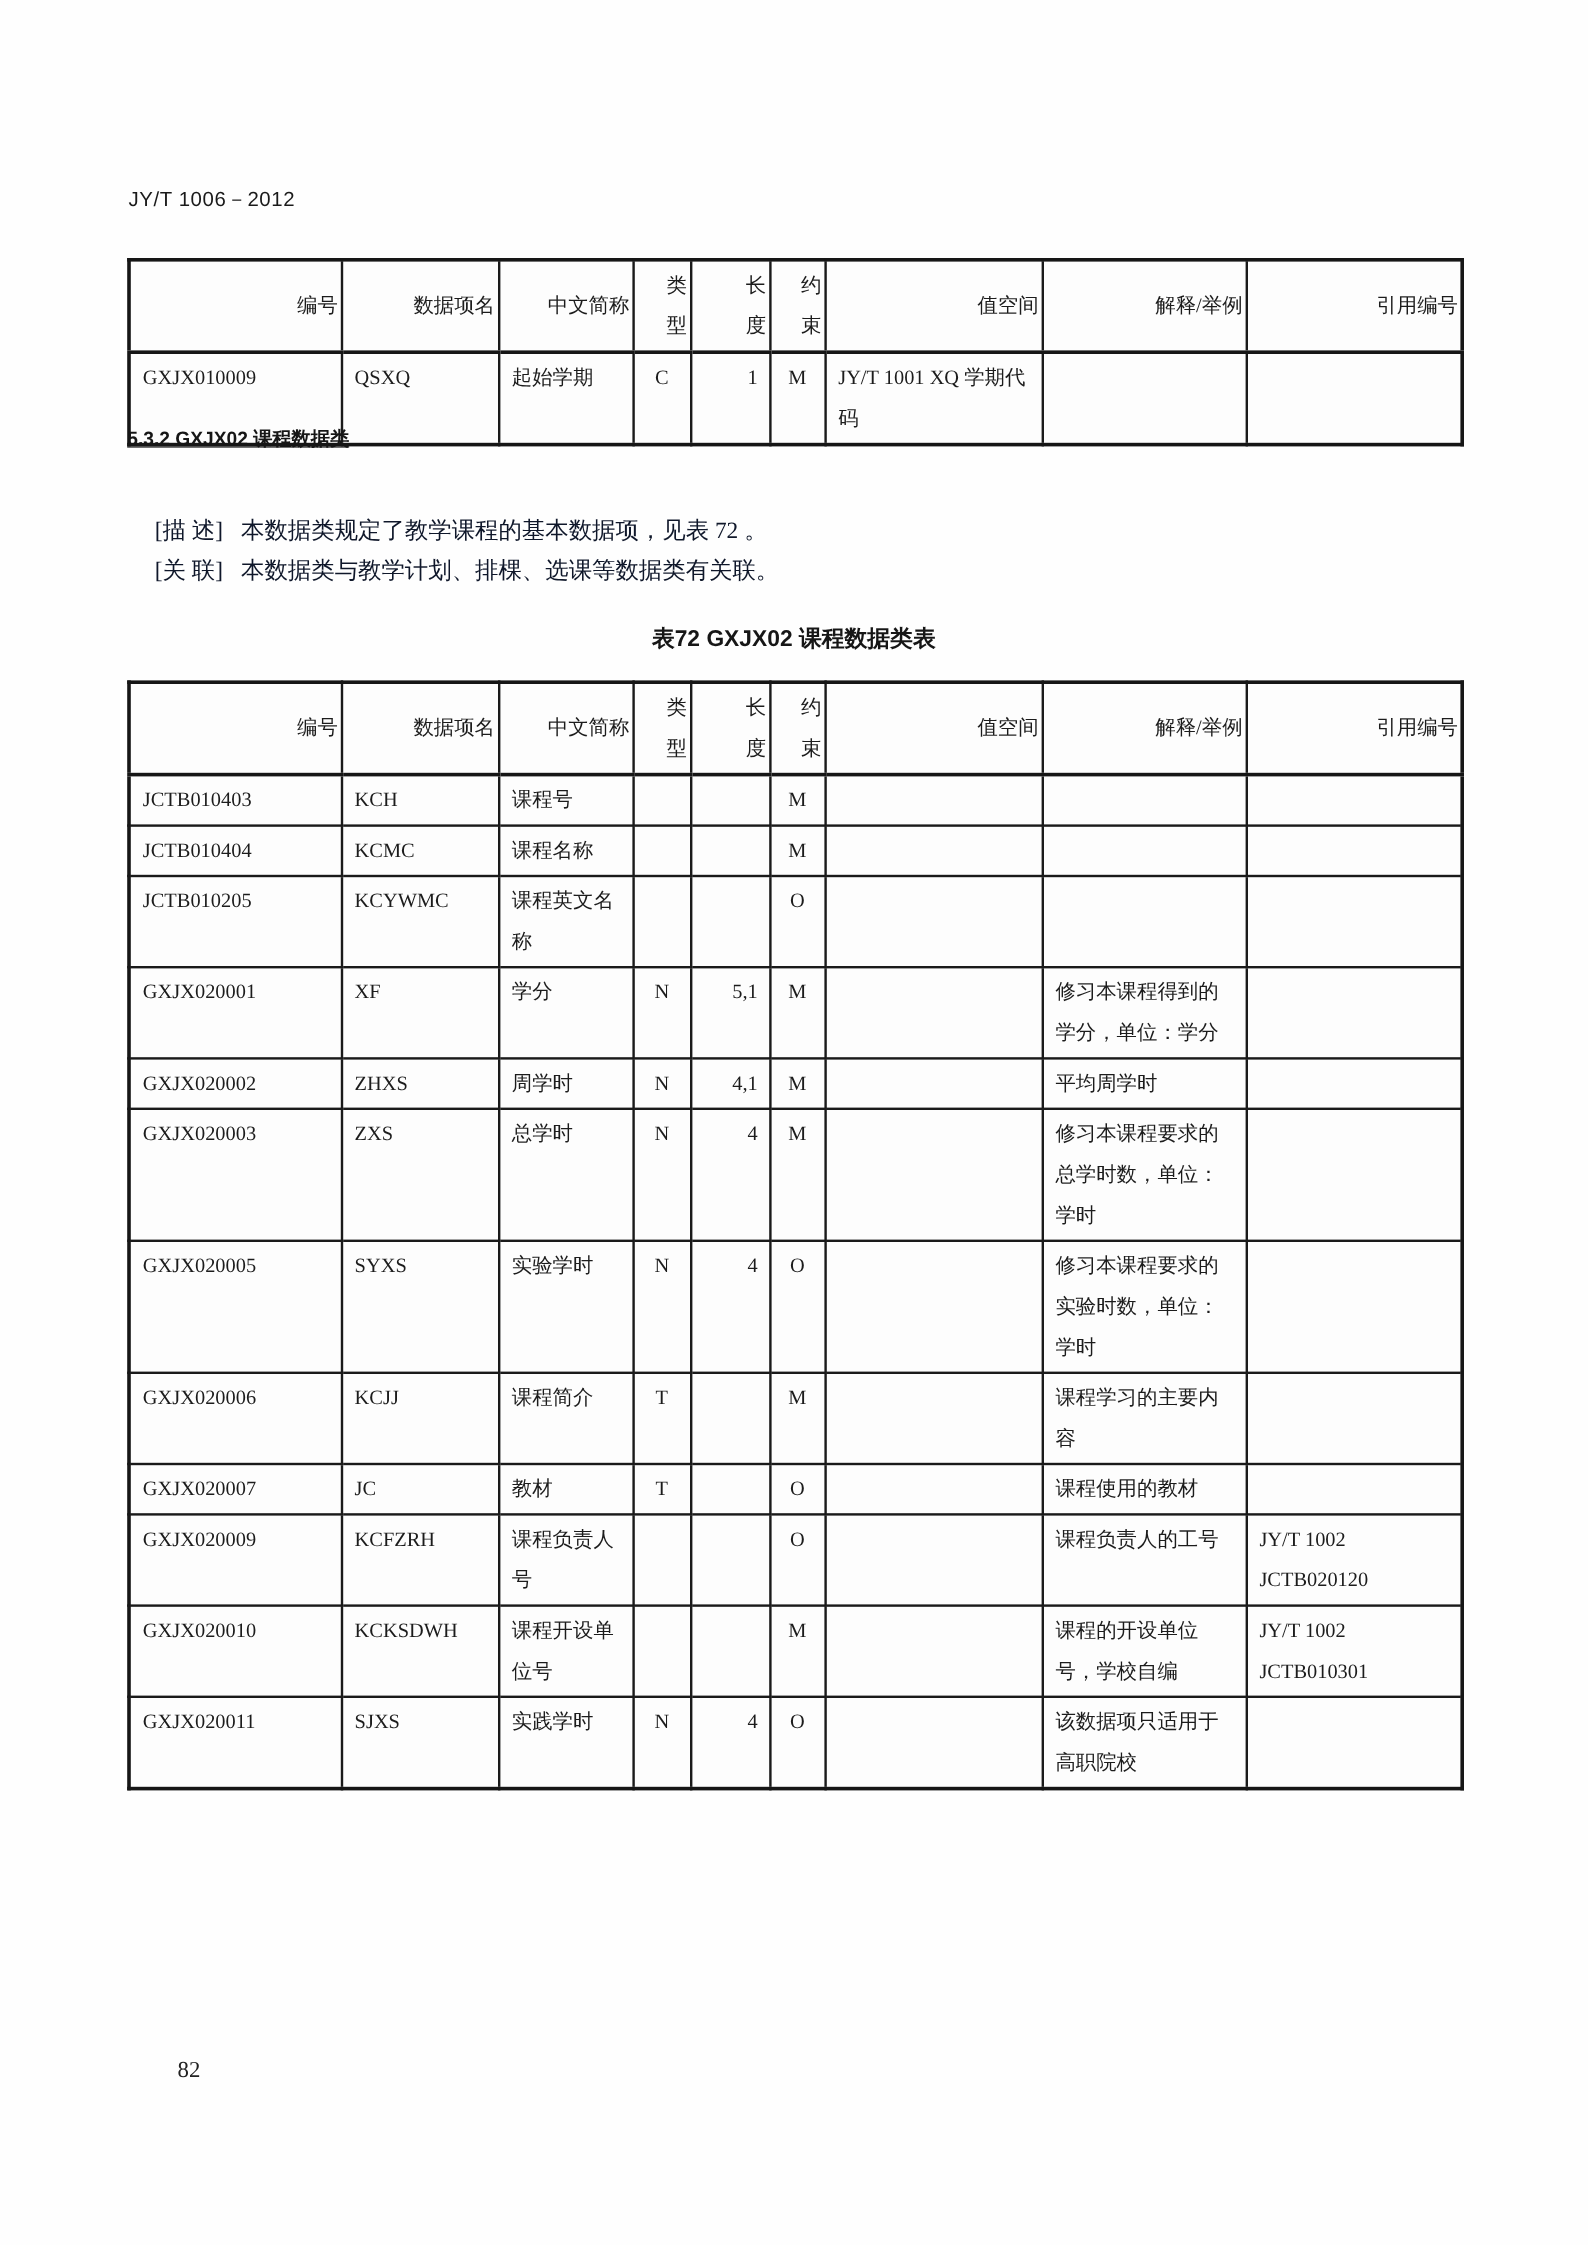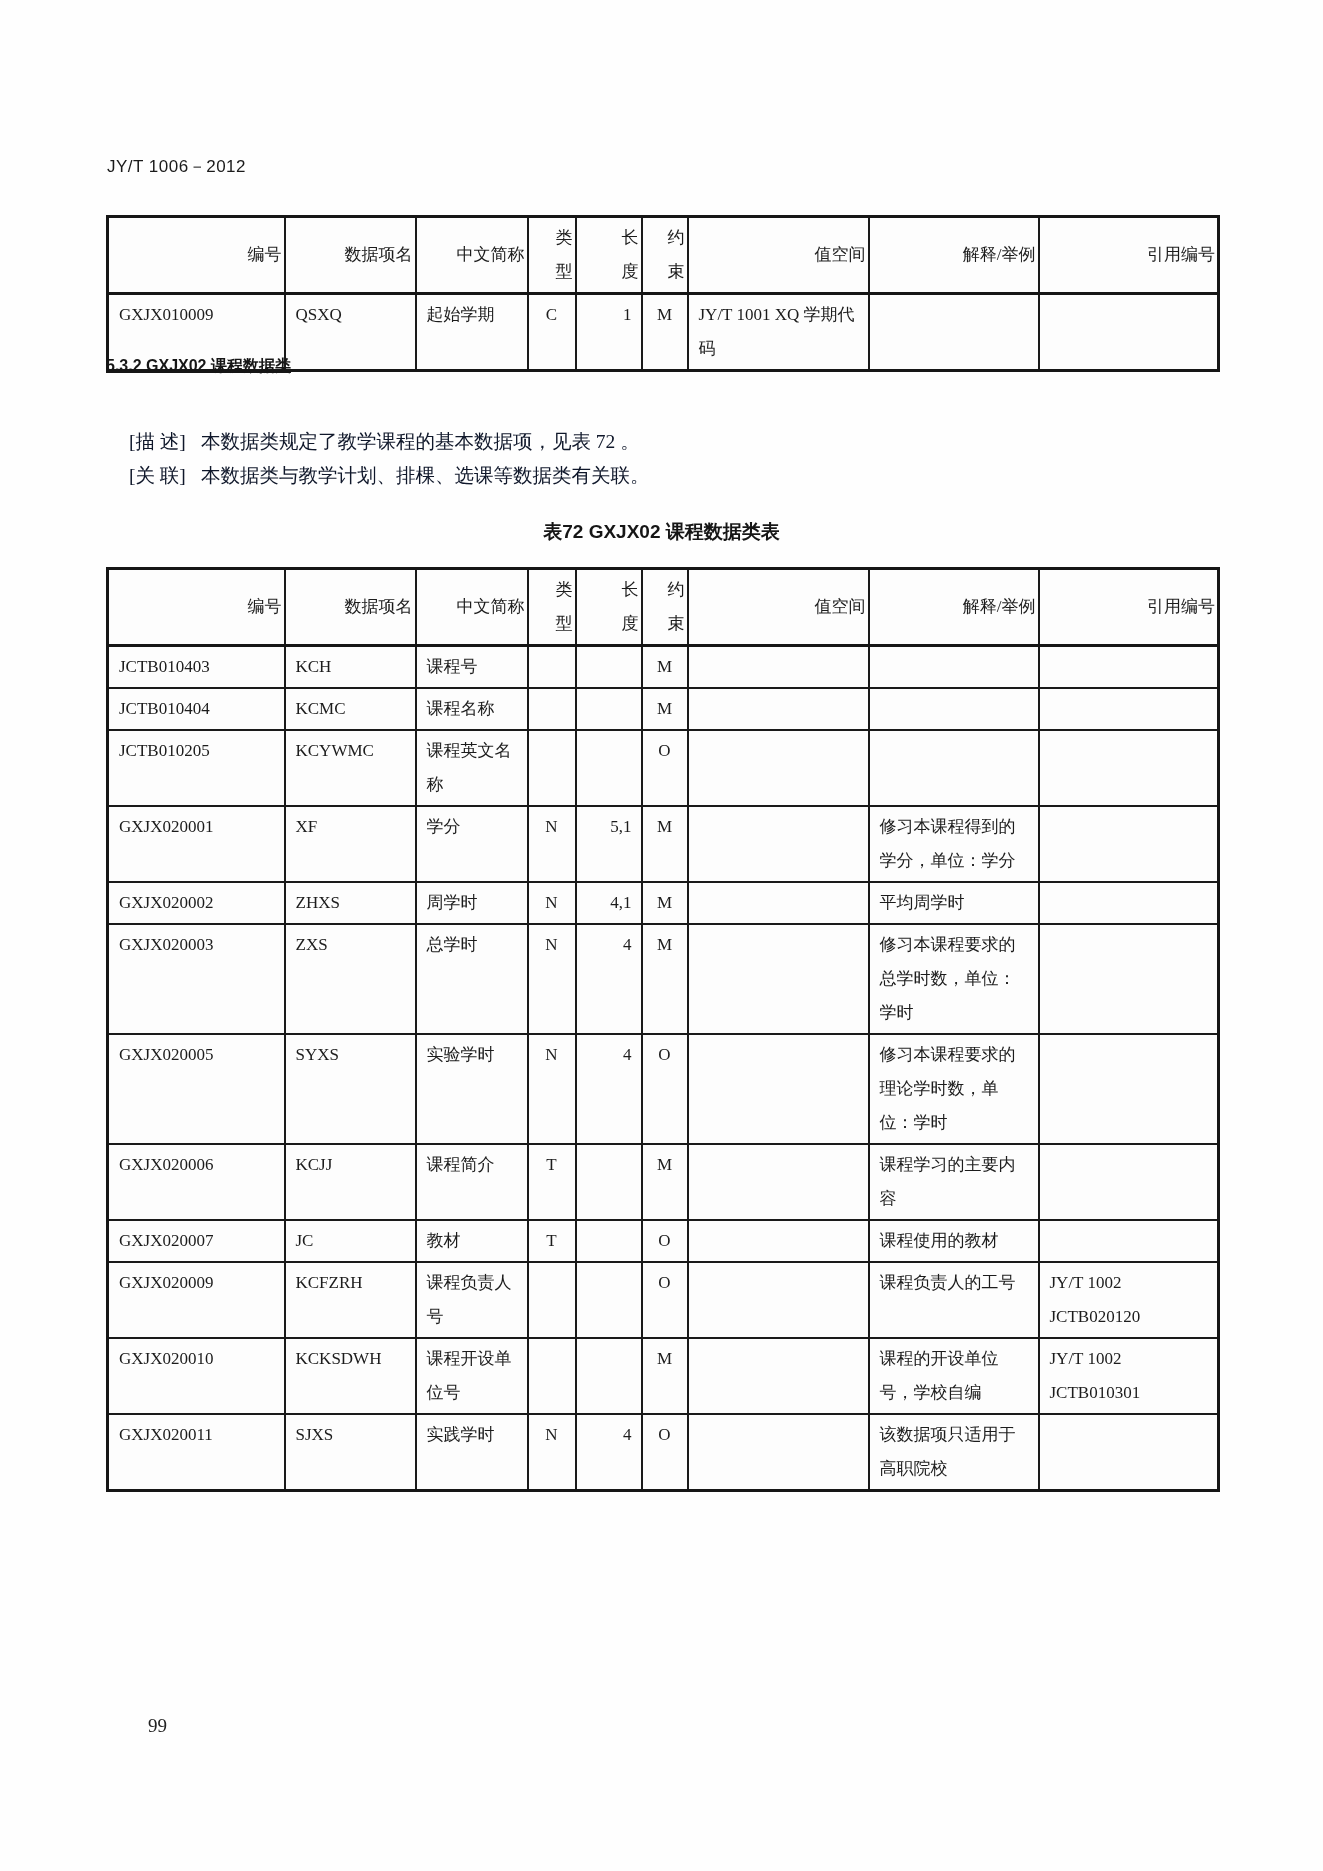--- a/index.html
+++ b/index.html
@@ -210,21 +210,21 @@
           <td class="c8"></td>
         </tr>
         <tr>
           <td class="c0">GXJX020005</td>
           <td class="c1">SYXS</td>
           <td class="c2">实验学时</td>
           <td class="c3">N</td>
           <td class="c4">4</td>
           <td class="c5">O</td>
           <td class="c6"></td>
-          <td class="c7">修习本课程要求的理论学时数，单位：学时</td>
+          <td class="c7">修习本课程要求的实验时数，单位：学时</td>
           <td class="c8"></td>
         </tr>
         <tr>
           <td class="c0">GXJX020006</td>
           <td class="c1">KCJJ</td>
           <td class="c2">课程简介</td>
           <td class="c3">T</td>
           <td class="c4"></td>
           <td class="c5">M</td>
           <td class="c6"></td>
@@ -271,15 +271,15 @@
           <td class="c3">N</td>
           <td class="c4">4</td>
           <td class="c5">O</td>
           <td class="c6"></td>
           <td class="c7">该数据项只适用于高职院校</td>
           <td class="c8"></td>
         </tr>
       </tbody>
   </table>
 
-  <div class="page-number">99</div>
+  <div class="page-number">82</div>
 
 </div>
 
 </body></html>

